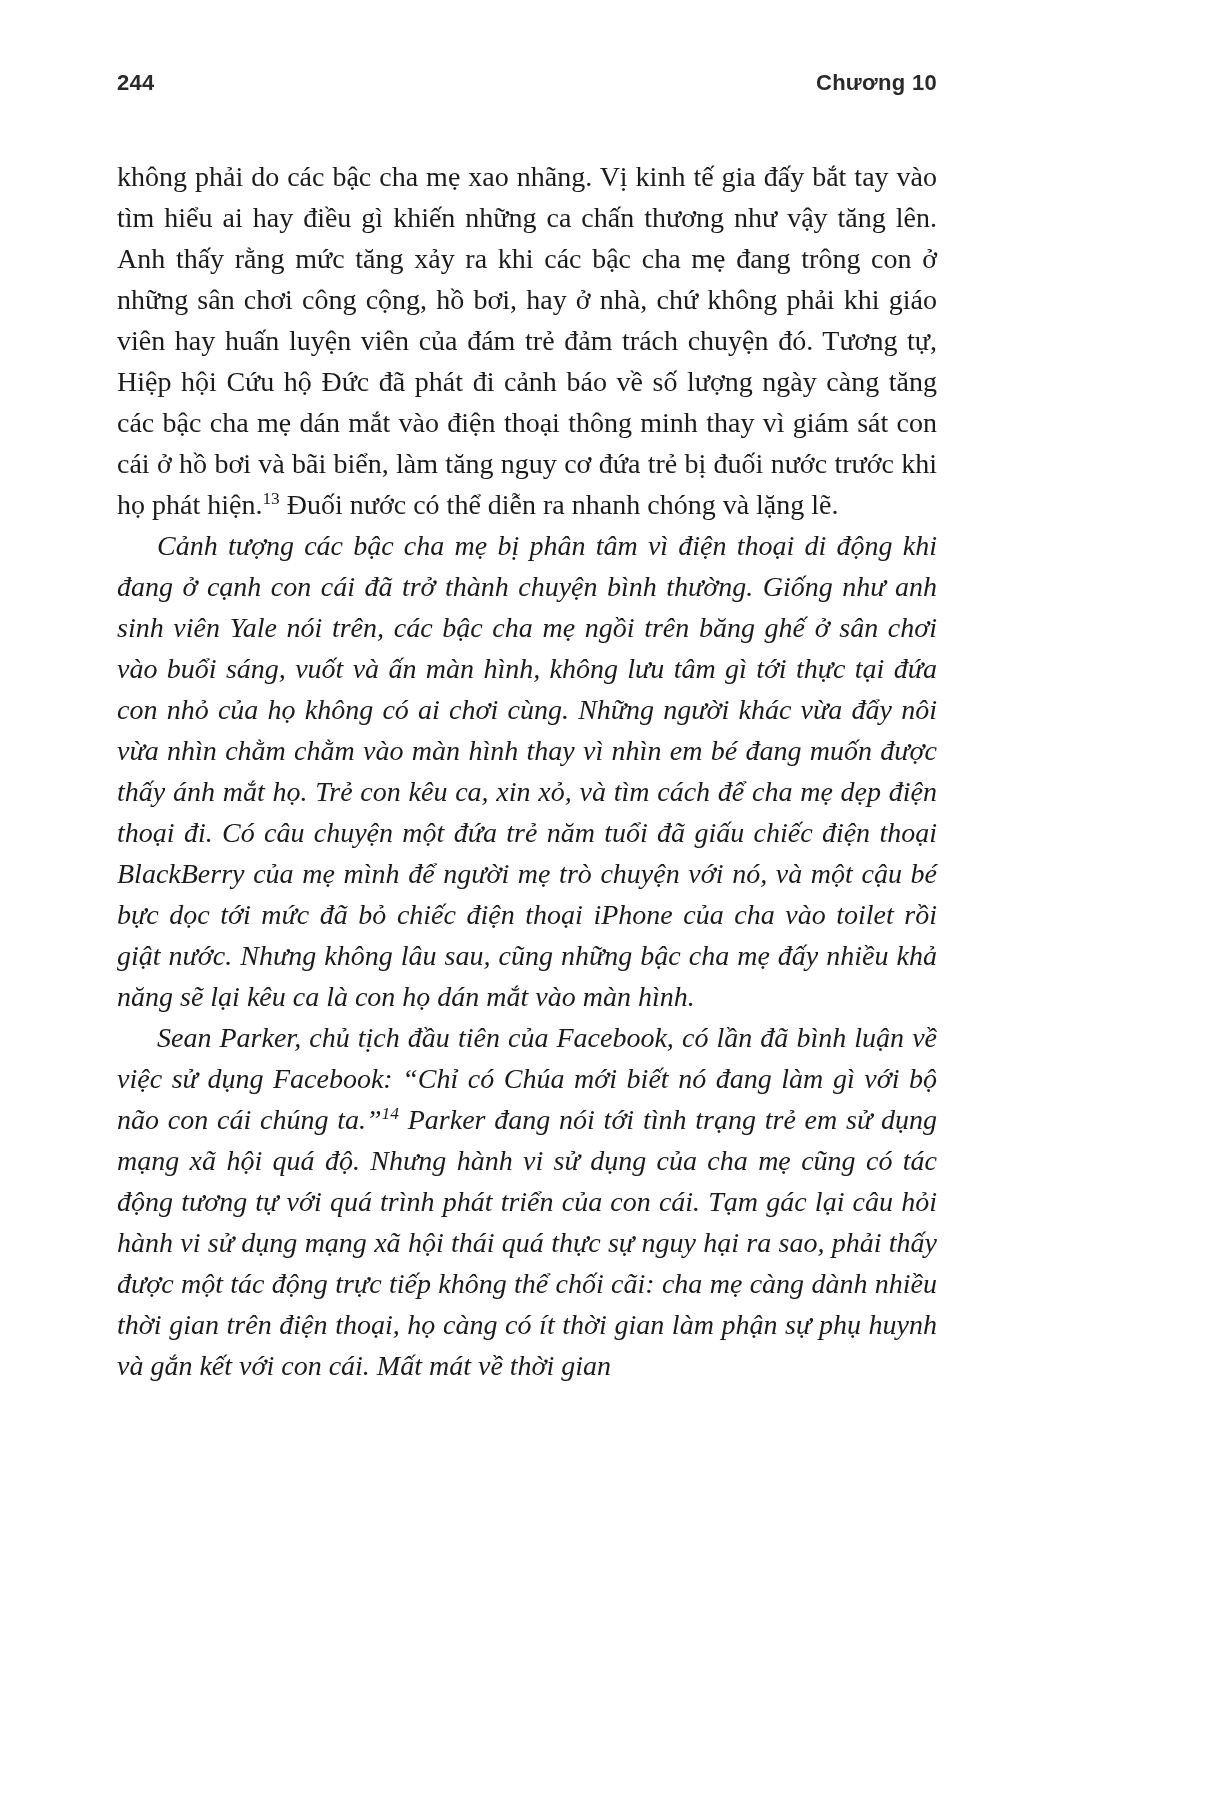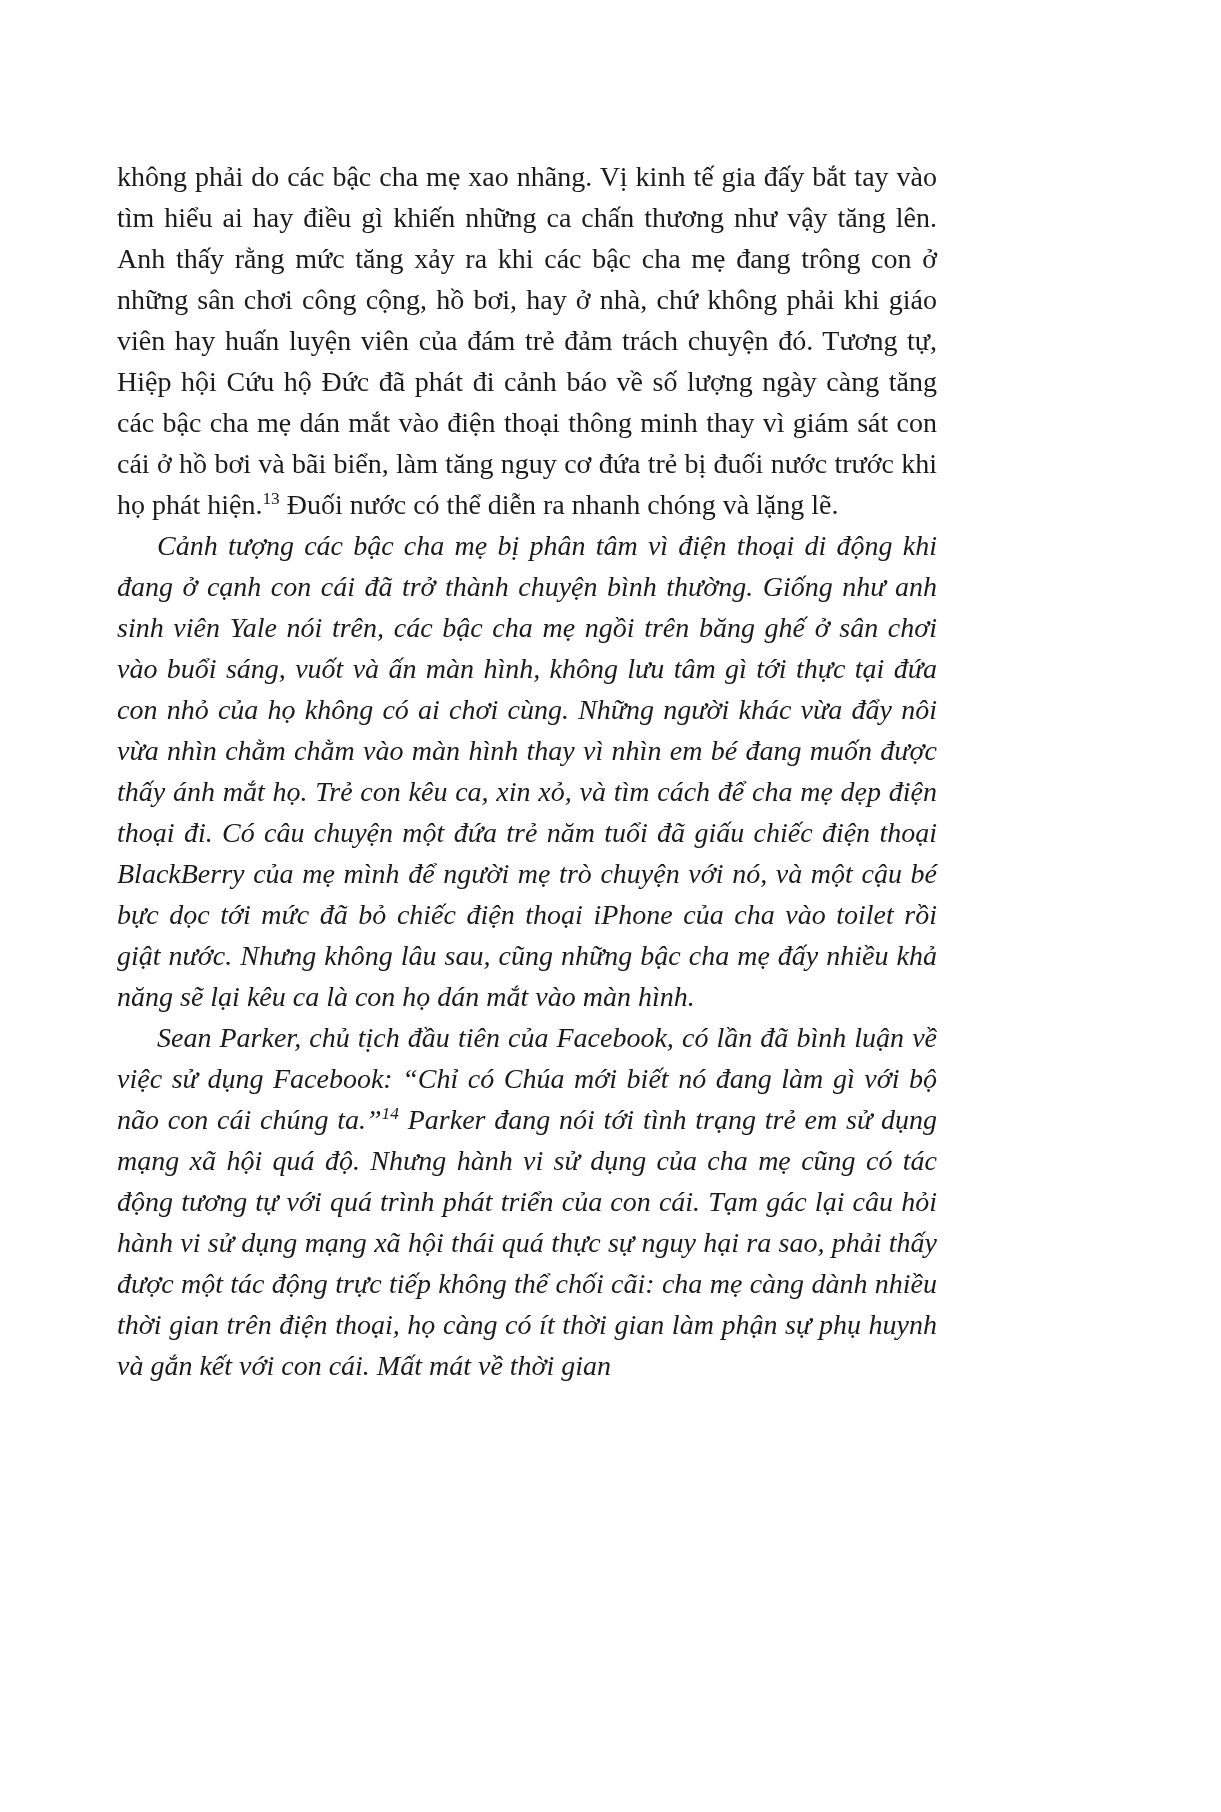--- a/index.html
+++ b/index.html
@@ -53,20 +53,24 @@
     font-size: 0.62em;
     line-height: 0;
     vertical-align: super;
   }
 </style>
 </head>
 <body>
 
 <article class="page">
 
+  <header class="running-head">
+    <span>244</span>
+    <span>Chương 10</span>
+  </header>
 
   <main class="body-text">
 
     <p class="para"><span>không phải do các bậc cha mẹ xao nhãng. Vị kinh tế gia đấy bắt tay vào tìm hiểu ai hay điều gì khiến những ca chấn thương như vậy tăng lên. Anh thấy rằng mức tăng xảy ra khi các bậc cha mẹ đang trông con ở những sân chơi công cộng, hồ bơi, hay ở nhà, chứ không phải khi giáo viên hay huấn luyện viên của đám trẻ đảm trách chuyện đó. Tương tự, Hiệp hội Cứu hộ Đức đã phát đi cảnh báo về số lượng ngày càng tăng các bậc cha mẹ dán mắt vào điện thoại thông minh thay vì giám sát con cái ở hồ bơi và bãi biển, làm tăng nguy cơ đứa trẻ bị đuối nước trước khi họ phát hiện.</span><sup class="fn">13</sup><span> Đuối nước có thể diễn ra nhanh chóng và lặng lẽ.</span></p>
 
     <p class="para indent"><span>Cảnh tượng các bậc cha mẹ bị phân tâm vì điện thoại di động khi đang ở cạnh con cái đã trở thành chuyện bình thường. Giống như anh sinh viên Yale nói trên, các bậc cha mẹ ngồi trên băng ghế ở sân chơi vào buổi sáng, vuốt và ấn màn hình, không lưu tâm gì tới thực tại đứa con nhỏ của họ không có ai chơi cùng. Những người khác vừa đẩy nôi vừa nhìn chằm chằm vào màn hình thay vì nhìn em bé đang muốn được thấy ánh mắt họ. Trẻ con kêu ca, xin xỏ, và tìm cách để cha mẹ dẹp điện thoại đi. Có câu chuyện một đứa trẻ năm tuổi đã giấu chiếc điện thoại BlackBerry của mẹ mình để người mẹ trò chuyện với nó, và một cậu bé bực dọc tới mức đã bỏ chiếc điện thoại iPhone của cha vào toilet rồi giật nước. Nhưng không lâu sau, cũng những bậc cha mẹ đấy nhiều khả năng sẽ lại kêu ca là con họ dán mắt vào màn hình.</span></p>
 
     <p class="para indent"><span>Sean Parker, chủ tịch đầu tiên của Facebook, có lần đã bình luận về việc sử dụng Facebook: “Chỉ có Chúa mới biết nó đang làm gì với bộ não con cái chúng ta.”</span><sup class="fn">14</sup><span> Parker đang nói tới tình trạng trẻ em sử dụng mạng xã hội quá độ. Nhưng hành vi sử dụng của cha mẹ cũng có tác động tương tự với quá trình phát triển của con cái. Tạm gác lại câu hỏi hành vi sử dụng mạng xã hội thái quá thực sự nguy hại ra sao, phải thấy được một tác động trực tiếp không thể chối cãi: cha mẹ càng dành nhiều thời gian trên điện thoại, họ càng có ít thời gian làm phận sự phụ huynh và gắn kết với con cái. Mất mát về thời gian</span></p>
 
   </main>

